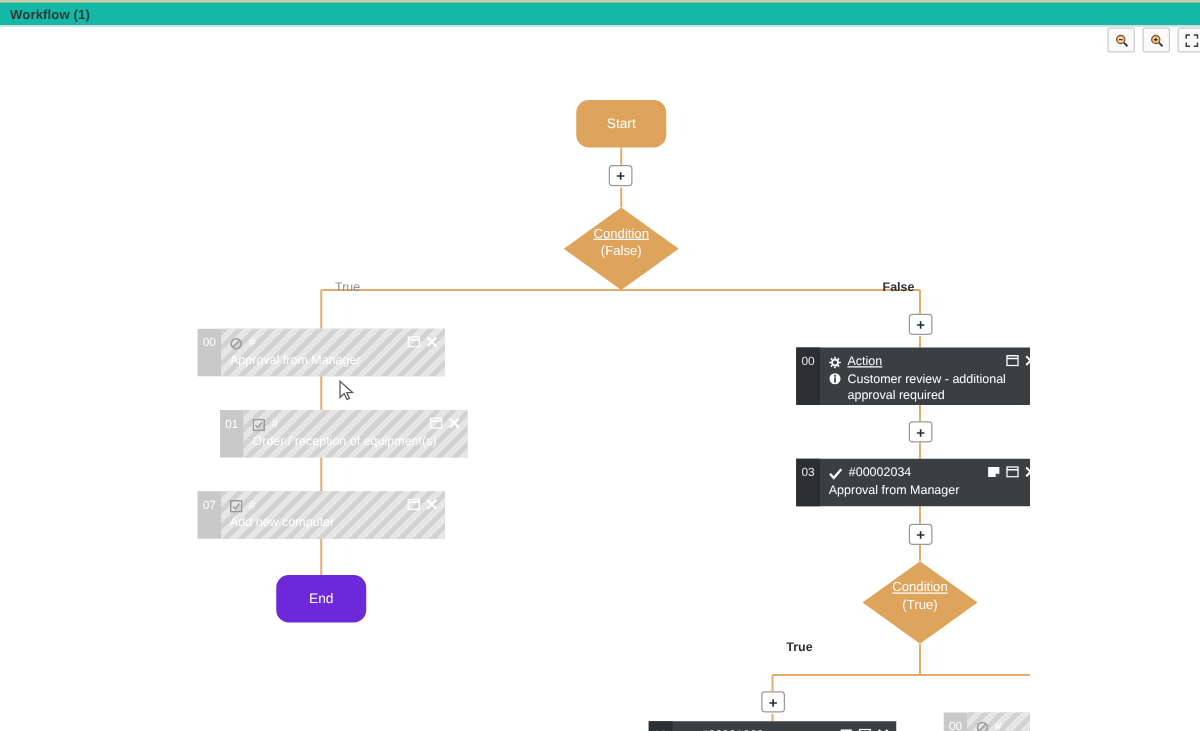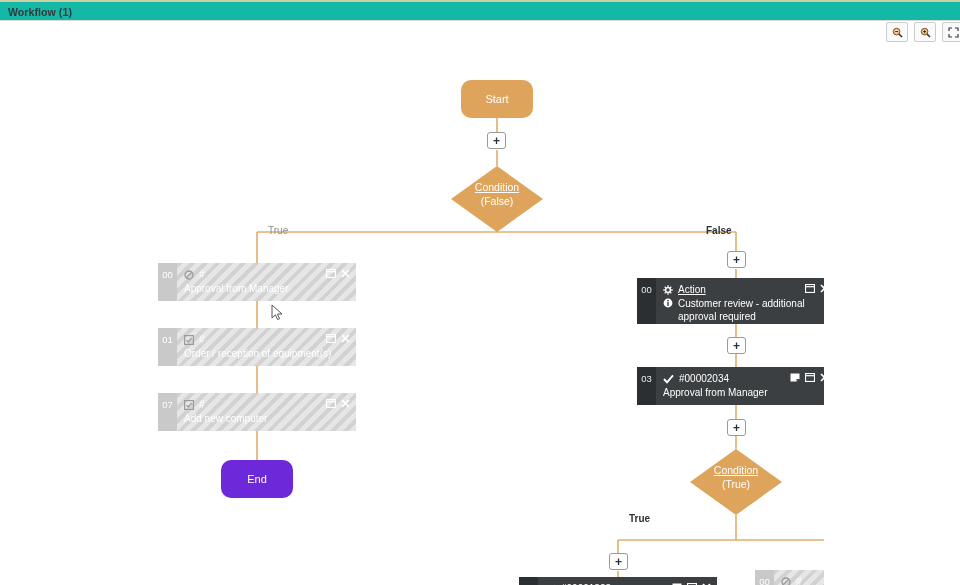--- a/index.html
+++ b/index.html
@@ -347,21 +347,21 @@
           <span class="act">
             <svg width="9" height="9" viewBox="0 0 9 9">
               <line x1="1" y1="1" x2="8" y2="8" stroke="#ffffff" stroke-width="1.7"></line>
               <line x1="8" y1="1" x2="1" y2="8" stroke="#ffffff" stroke-width="1.7"></line>
             </svg>
           </span>
         </div>
       </div>
     </div>
 
-    <div class="card ghost" style="left:142px; top:306px; width:198px; height:38px;">
+    <div class="card ghost" style="left:160px; top:306px; width:198px; height:38px;">
       <div class="seq">01</div>
       <div class="body">
         <div class="line1">
           <span class="icon">
             <svg width="10" height="10" viewBox="0 0 10 10">
               <rect x="0.6" y="0.6" width="8.8" height="8.8" fill="none" stroke="#9b9b9b" stroke-width="1.2"></rect>
               <path d="M2.4 5.2 L4.2 7 L7.6 2.8" fill="none" stroke="#9b9b9b" stroke-width="1.2"></path>
             </svg>
           </span>
           <span>#</span>

